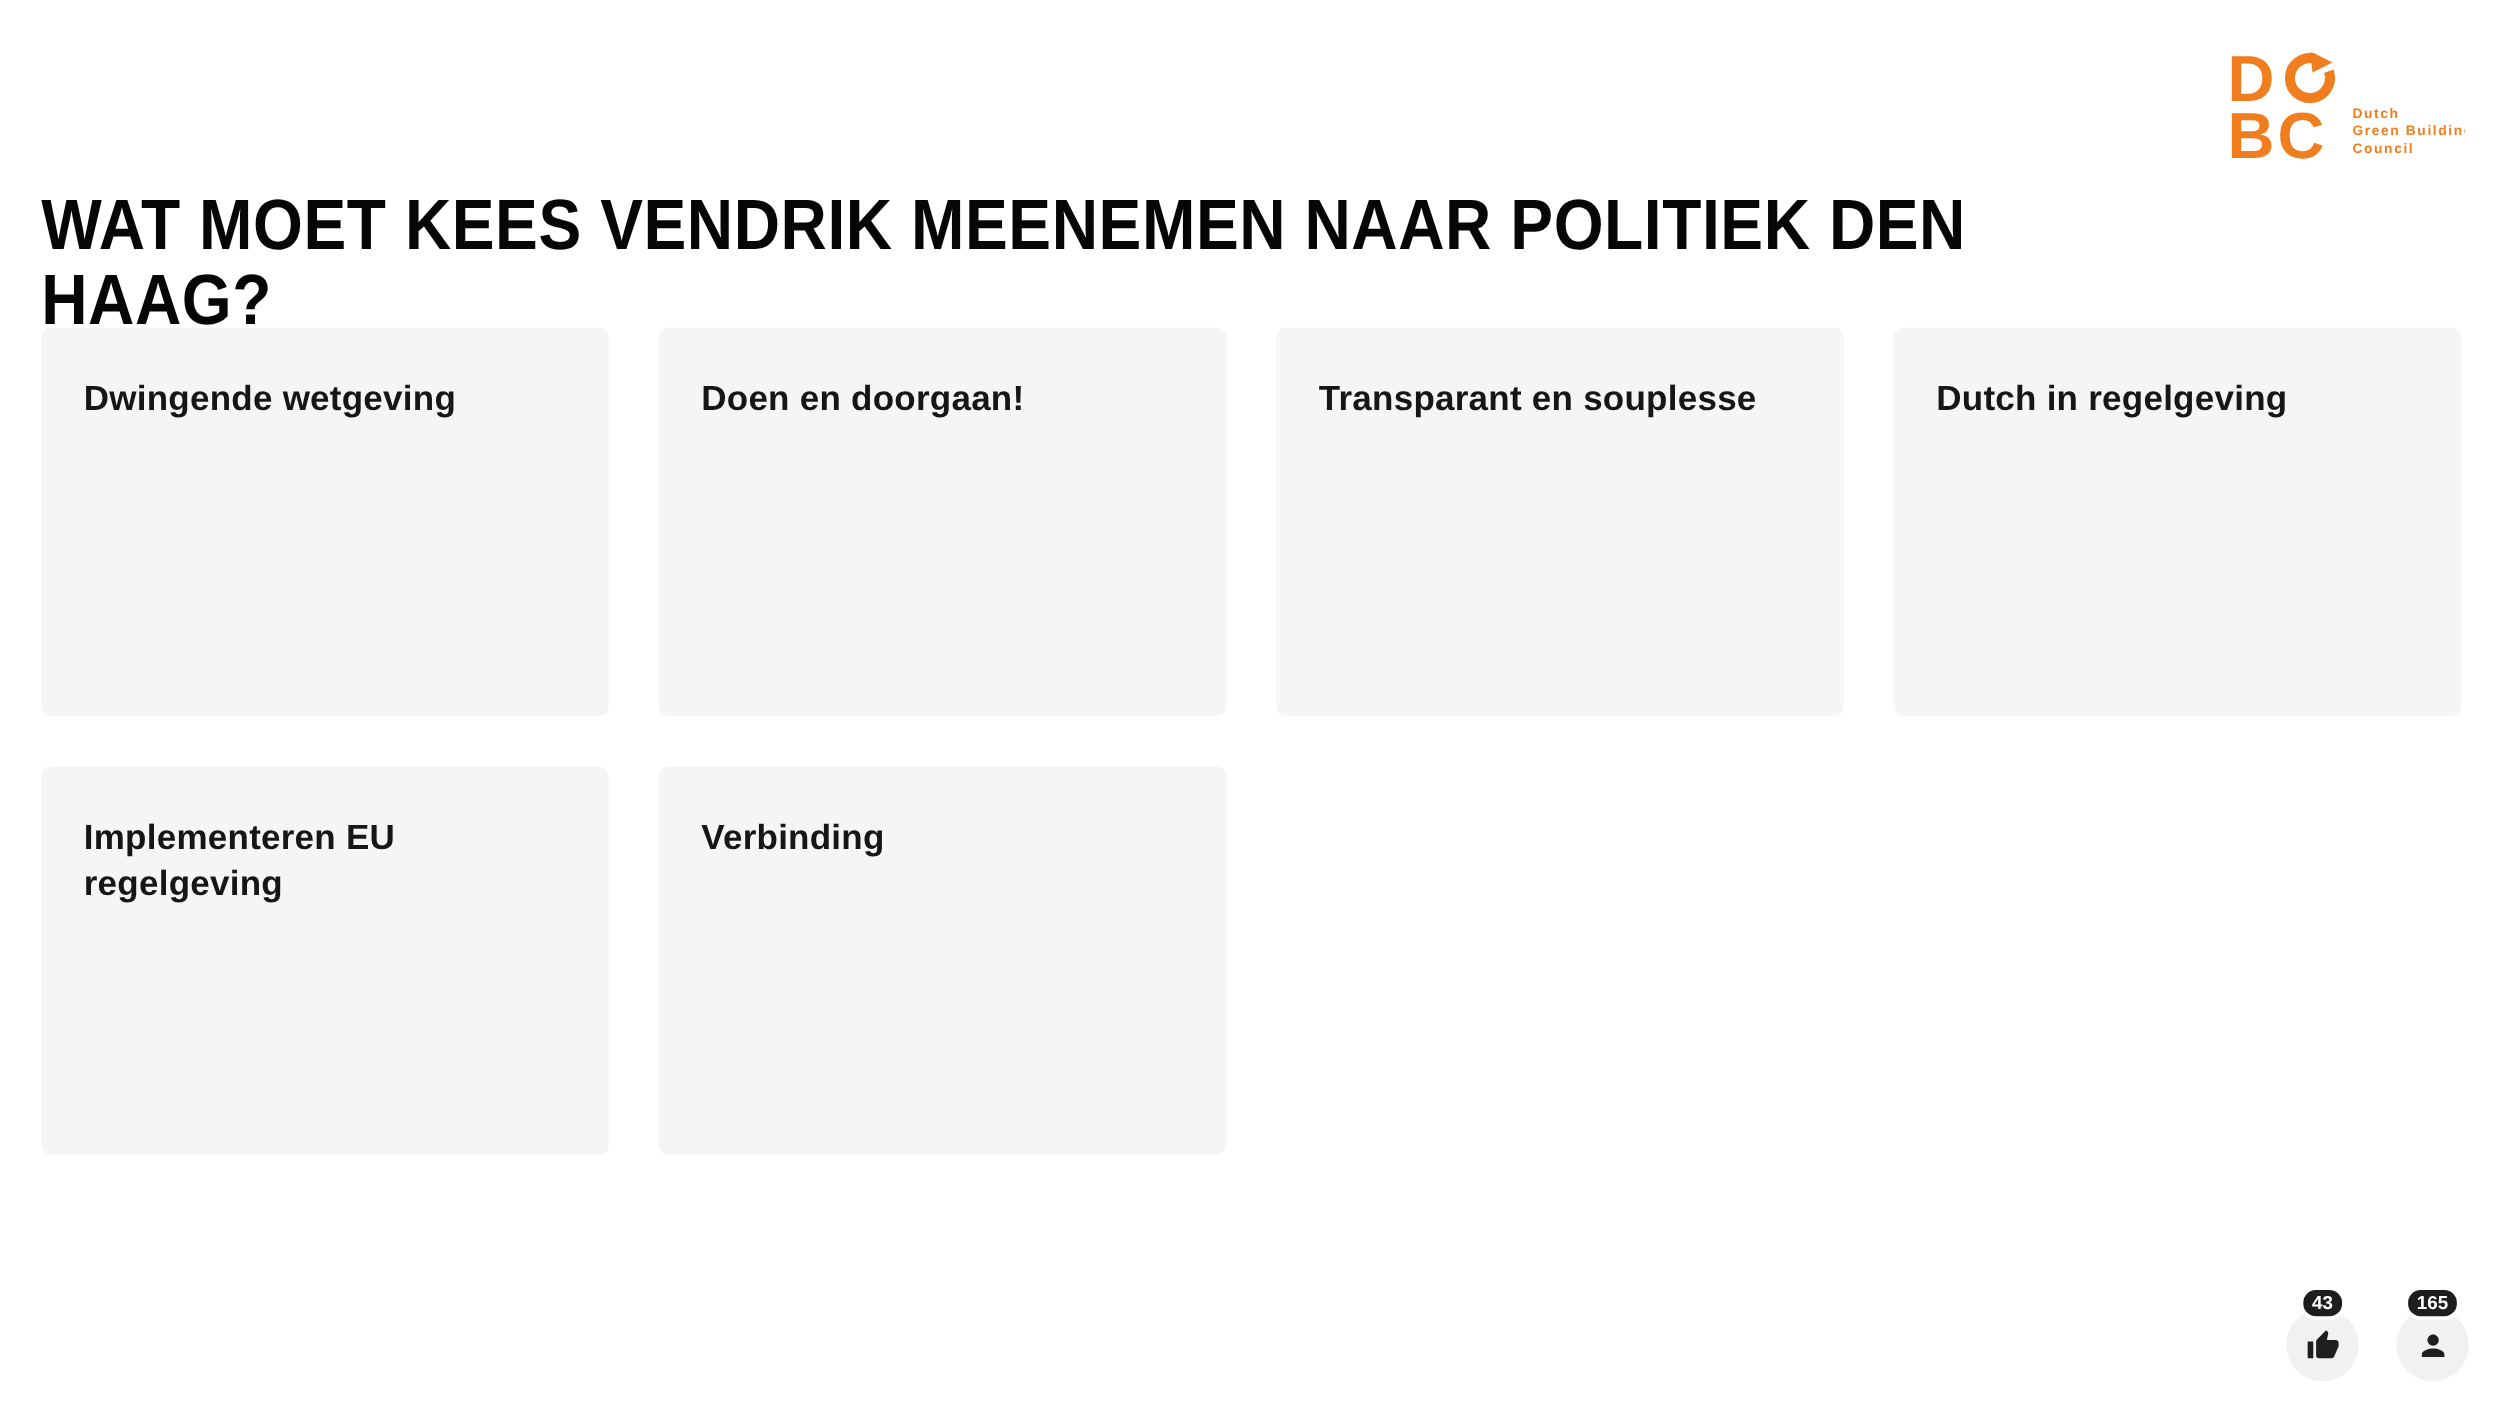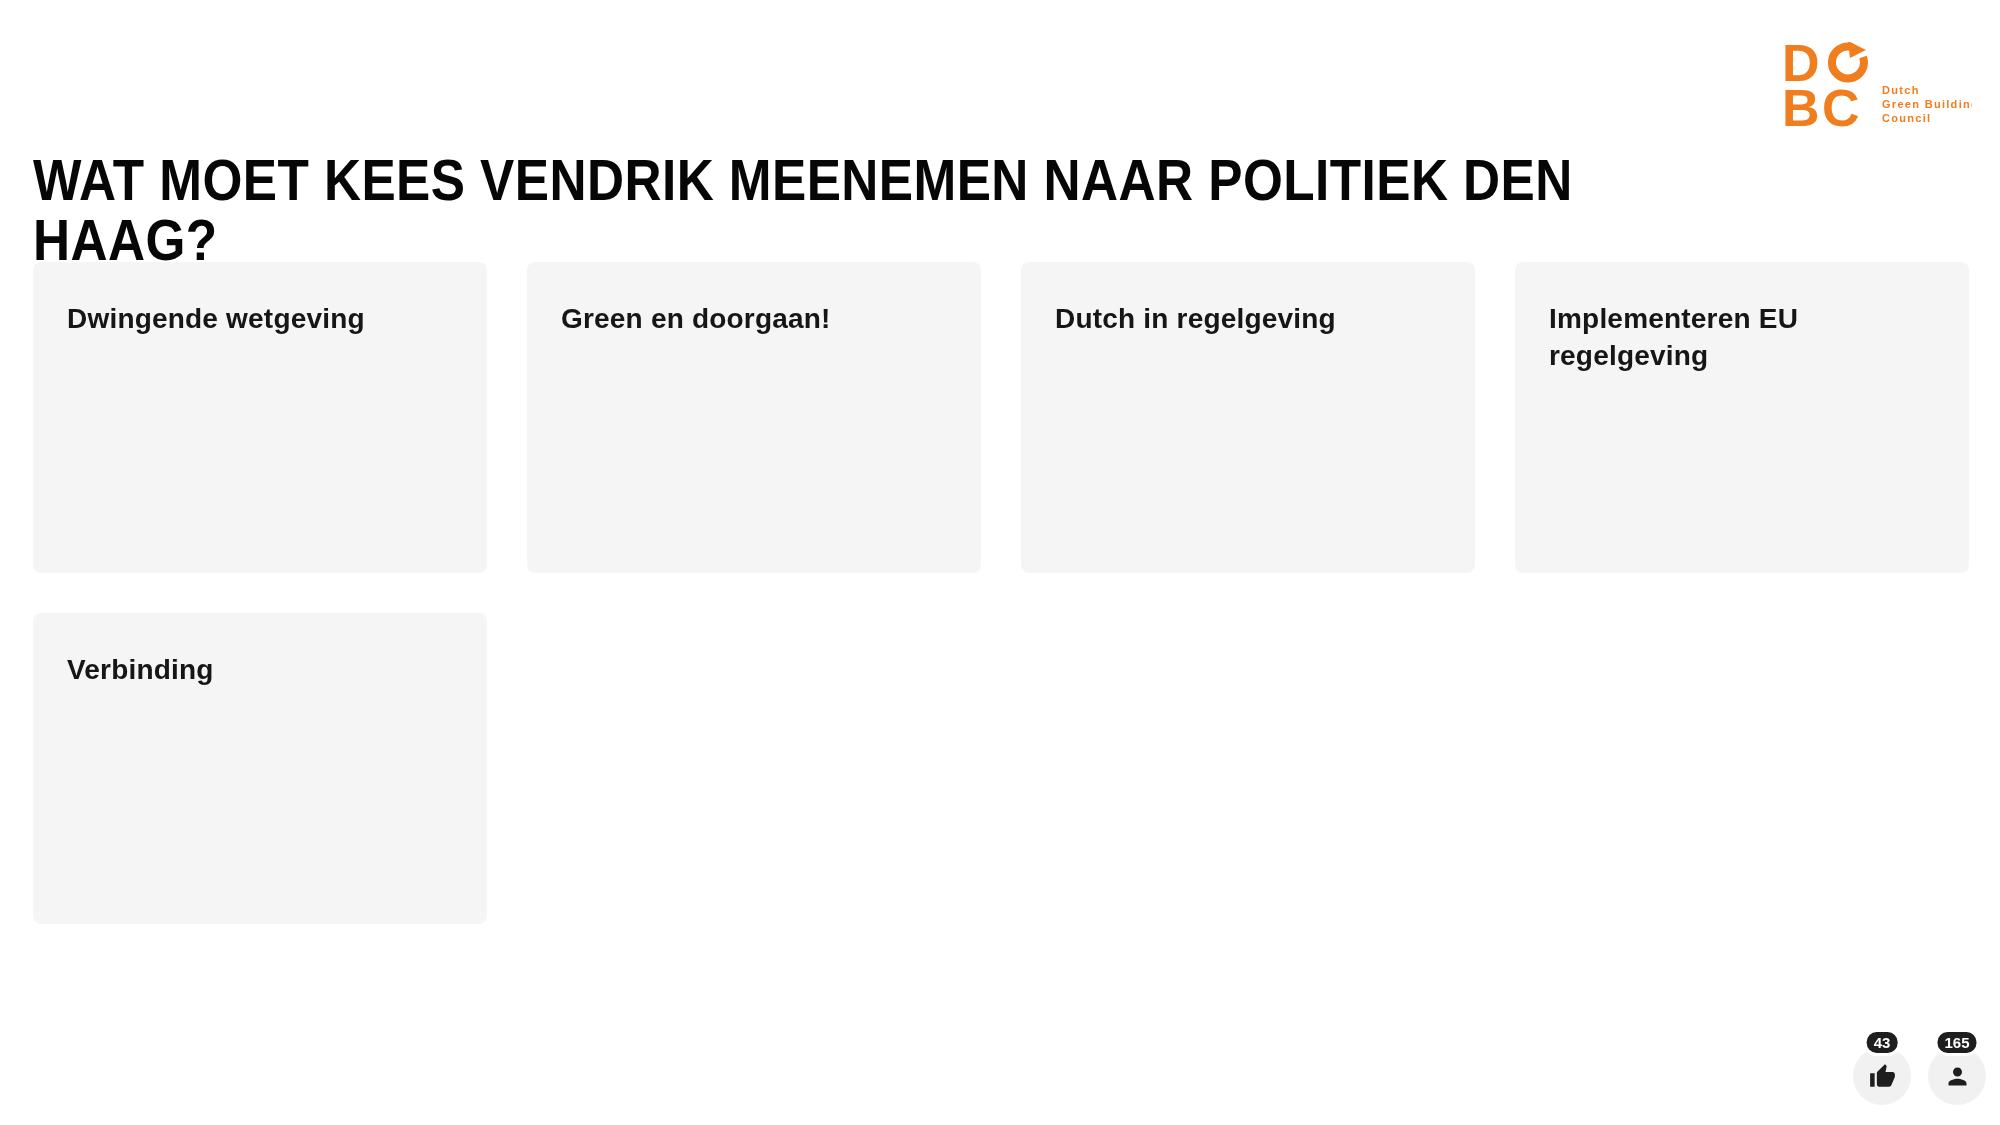--- a/index.html
+++ b/index.html
@@ -60,23 +60,23 @@
     color: #161616;
     font-size: 28px;
     line-height: 37px;
     font-weight: bold;
     letter-spacing: 0.2px;
   }
 
   
   .reactions {
     position: absolute;
-    right: 14px; bottom: 20px;
+    right: 25px; bottom: 20px;
     display: flex;
-    gap: 17px;
+    gap: 30px;
   }
   .reaction { position: relative; width: 58px; height: 76px; }
   .reaction-circle {
     position: absolute;
     left: 0; top: 18px;
     width: 58px; height: 58px;
     border-radius: 50%;
     background: #F1F1F2;
     border: none;
     display: flex;
@@ -126,21 +126,24 @@
       <text class="tag" x="100" y="66">Green Building</text>
       <text class="tag" x="100" y="80">Council</text>
     </svg>
   </div>
 
   <div class="cards">
     <div class="card">
       <div class="card-text">Dwingende wetgeving</div>
     </div>
     <div class="card">
-      <div class="card-text">Green en doorgaan!</div>
+      <div class="card-text">Doen en doorgaan!</div>
+    </div>
+    <div class="card">
+      <div class="card-text">Transparant en souplesse</div>
     </div>
     <div class="card">
       <div class="card-text">Dutch in regelgeving</div>
     </div>
     <div class="card">
       <div class="card-text">Implementeren EU regelgeving</div>
     </div>
     <div class="card">
       <div class="card-text">Verbinding</div>
     </div>

